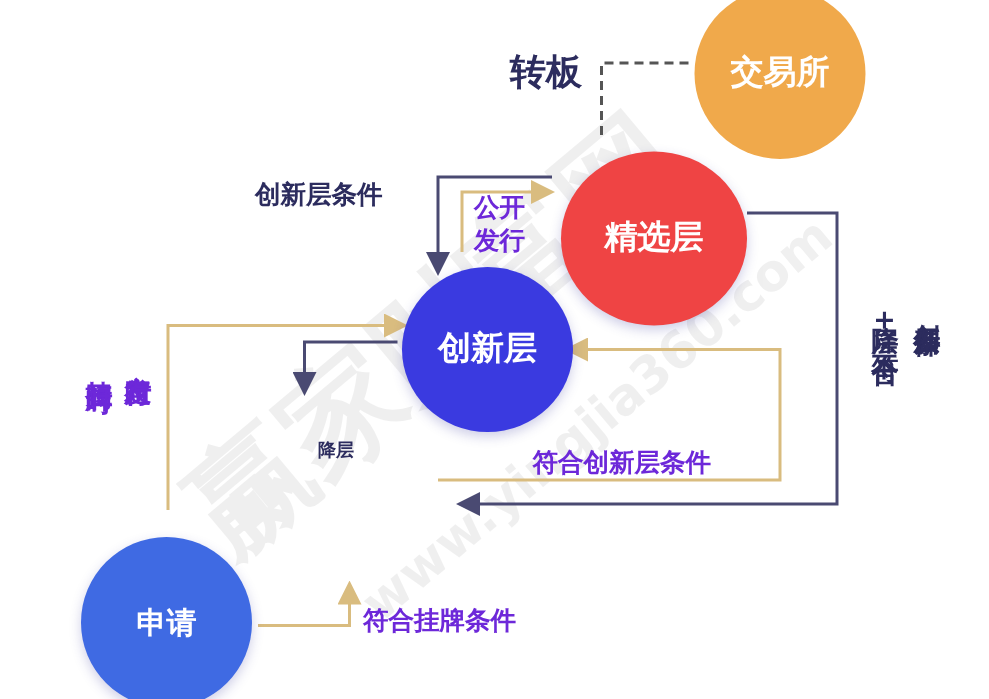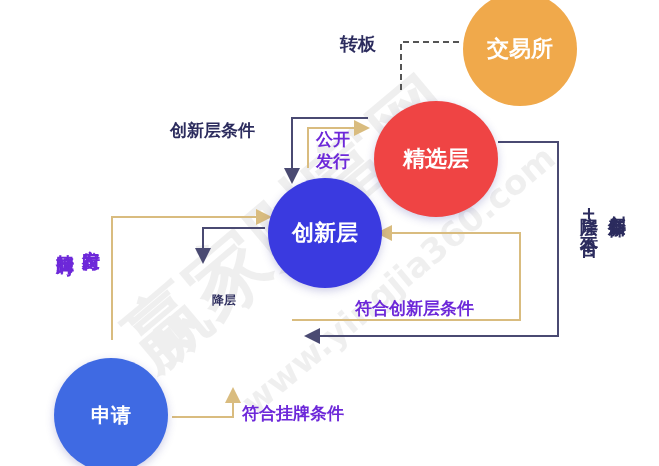--- a/index.html
+++ b/index.html
@@ -64,21 +64,21 @@
   <div class="node" style="left:374px; top:101px; width:124px; height:116px; background:#ef4444; font-size:22px;">
     <span>精选层</span>
   </div>
   <div class="node" style="left:268px; top:178px; width:114px; height:110px; background:#3a3ae0; font-size:22px;text-align:right;">
     <span>创新层</span>
   </div>
   <div class="node" style="left:54px; top:358px; width:114px; height:114px; background:#3f6ae3; font-size:20px; flex-direction:column;">
     <span>申请</span>
   </div>
 
-  <div class="lbl dark" style="left:340px; top:32px; font-size:18px;">转板</div>
+  <div class="lbl dark" style="left:340px; top:32px; font-size:24px;">转板</div>
 
   <div class="lbl dark" style="left:170px; top:118px; font-size:17px; line-height:24px;">
     <div>创新层条件</div>
   </div>
 
   <div class="lbl gold" style="left:316px; top:128px; font-size:17px; line-height:22px;">
     <div>公开</div>
     <div>发行</div>
   </div>
 

